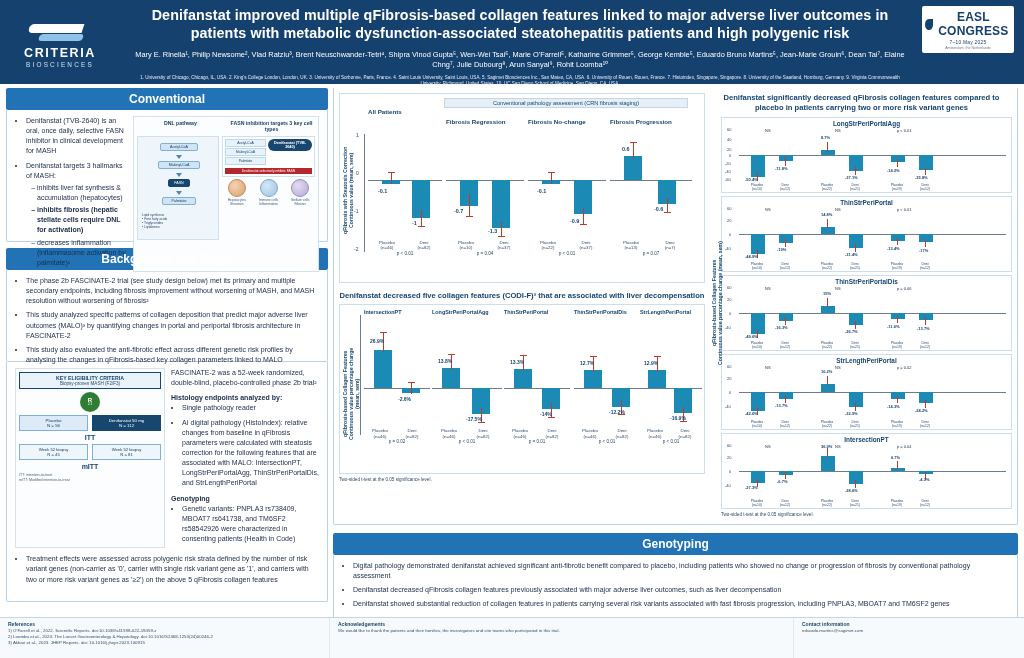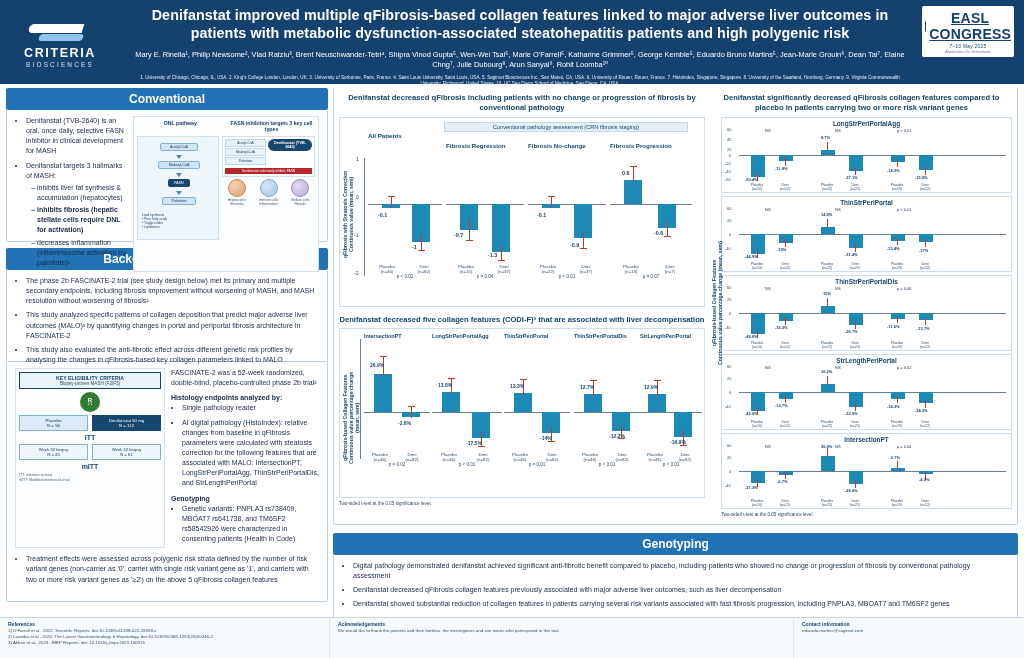--- a/index.html
+++ b/index.html
@@ -46,21 +46,21 @@
   .logo-right {
     width:104px; height:84px; padding:6px 8px 0 0;
     display:flex; flex-direction:column; align-items:center; justify-content:flex-start;
   }
   .easl-box {
     width:92px; background:#ffffff; border-radius:2px; padding:4px 3px 3px;
     text-align:center;
   }
   .easl-top { display:flex; align-items:center; justify-content:center; gap:3px; }
   .easl-leaf { width:11px; height:11px; background:#15416f; border-radius:50% 0 50% 50%; }
-  .easl-name { font-size:14px; font-weight:bold; color:#15416f; letter-spacing:0.2px;text-decoration:underline; }
+  .easl-name { font-size:12px; font-weight:bold; color:#15416f; letter-spacing:0.2px; }
   .easl-date { font-size:4.8px; color:#15416f; margin-top:2px; letter-spacing:0.3px; }
   .easl-place { font-size:3.6px; color:#6b7c90; margin-top:1px; }
 
   
   .left-col { position:absolute; left:6px; top:88px; width:322px; }
   .right-col { position:absolute; left:333px; top:88px; width:685px; }
 
   .section-bar {
     background:#2173b5; color:#fff; text-align:center;
     font-size:12px; font-weight:bold; padding:4px 0; border-radius:2px;
@@ -277,21 +277,21 @@
                   <div>Stellate cells</div>
                   <div>Fibrosis</div>
                 </div>
               </div>
             </div>
           </div>
         </div>
       </div>
     </div>
 
-    <div class="section-bar" style="margin-top:6px;">Background and Saint</div>
+    <div class="section-bar" style="margin-top:6px;">Background and Diego</div>
     <div class="section-body lead" style="height:92px;">
       <ul class="bul">
         <li>The phase 2b FASCINATE-2 trial (see study design below) met its primary and multiple secondary endpoints, including fibrosis improvement without worsening of MASH, and MASH resolution without worsening of fibrosis²</li>
         <li>This study analyzed specific patterns of collagen deposition that predict major adverse liver outcomes (MALO)³ by quantifying changes in portal and periportal fibrosis architecture in FASCINATE-2</li>
         <li>This study also evaluated the anti-fibrotic effect across different genetic risk profiles by analysing the changes in qFibrosis-based key collagen parameters linked to MALO</li>
       </ul>
     </div>
 
     <div class="section-body" style="height:240px;">
       <div class="meth-row">
@@ -341,21 +341,20 @@
       </ul>
     </div>
   </div>
 
   <div class="right-col">
     <div class="section-body" style="height:437px; padding:5px;">
       <div style="display:flex; gap:6px;">
 
         <div class="res-left">
 
-          <div class="panel-title">Denifanstat decreased qFibrosis including patients with no change or progression of fibrosis by conventional pathology</div>
           <div class="chart-card" style="height:190px; position:relative;">
 
             <div style="position:absolute; left:104px; top:4px; width:244px;" class="crn-band">Conventional pathology assessment (CRN fibrosis staging)</div>
 
             <div style="position:absolute; left:2px; top:46px; height:100px; white-space:pre-line;" class="axis-label-v">qFibrosis with Steatosis Correction
 Continuous value (mean, sem)</div>
 
             <div style="position:absolute; left:16px; top:38px; font-size:5px; color:#2b4a6b;">1</div>
             <div style="position:absolute; left:16px; top:76px; font-size:5px; color:#2b4a6b;">0</div>
             <div style="position:absolute; left:14px; top:114px; font-size:5px; color:#2b4a6b;">-1</div>

